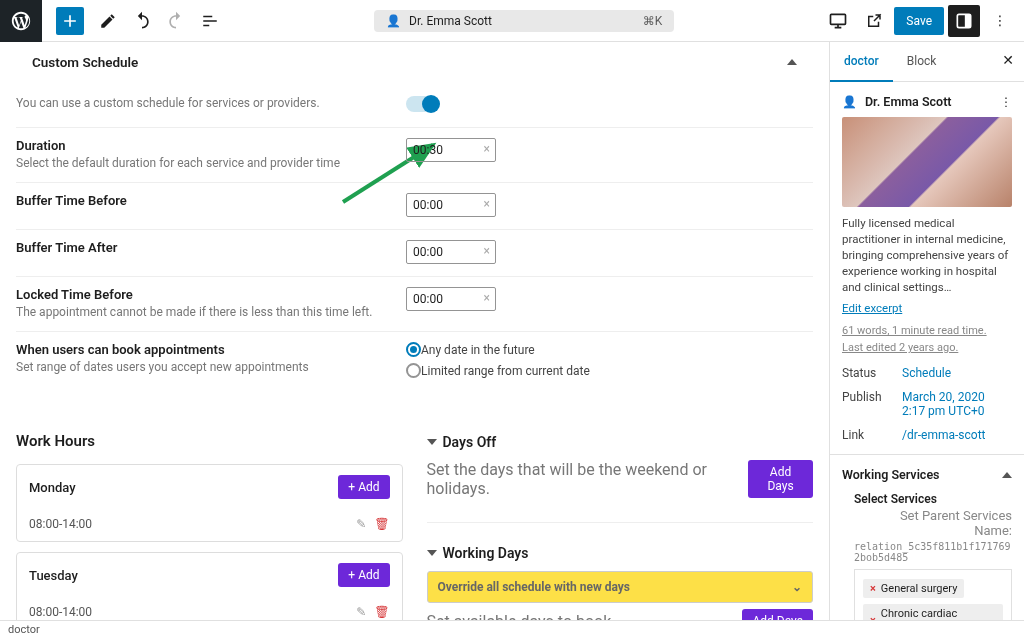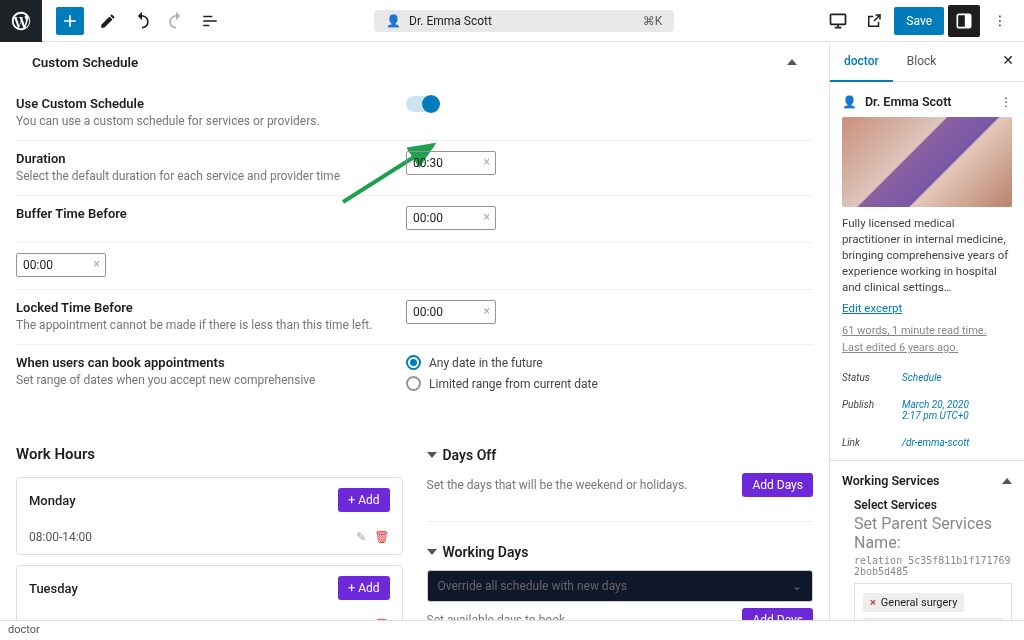--- a/index.html
+++ b/index.html
@@ -28,66 +28,66 @@
 .setting-row { display: flex; padding: 10px 0 12px; border-bottom: 1px solid #eee; gap:20px;}
 .setting-row:last-child{border-bottom:none;}
 .setting-label { flex: 0 0 370px; }
 .setting-label h4 { font-size: 13px; font-weight: 600; margin-bottom: 3px; }
 .setting-label p { font-size: 12px; color: #777; }
 .setting-ctrl { flex: 1; }
 .toggle { position: relative; width: 32px; height: 16px; background: #cce5f0; border-radius: 10px; display: inline-block; }
 .toggle::after { content: ""; position: absolute; right: -2px; top: -1px; width: 18px; height: 18px; background: #007cba; border-radius: 50%; }
 .time-input { width: 90px; padding: 4px 6px; border: 1px solid #949494; border-radius: 2px; font-size: 12px; position:relative;}
 .time-input::after{content:"×"; position:absolute; right:5px; top:3px; color:#aaa; font-size:12px;}
-.radio-row { display: flex; align-items: center; gap: 8px; font-size: 12px; margin-bottom: 6px; color:#444;}
+.radio-row { display: flex; align-items: center; gap: 0; font-size: 12px; margin-bottom: 6px; color:#444;}
 .radio { width: 15px; height: 15px; border: 2px solid #949494; border-radius: 50%; display: inline-block; position:relative;}
 .radio.on { border-color: #007cba; }
 .radio.on::after { content: ""; position: absolute; inset: 2px; background: #007cba; border-radius: 50%; }
 
 .two-col { display:flex; gap:24px; padding:0 16px;}
 .col{flex:1;}
 .section-title{font-size:15px; font-weight:600; margin:20px 0 14px;}
 .day-card{border:1px solid #ddd; border-radius:4px; margin-bottom:10px;}
 .day-head{display:flex; align-items:center; justify-content:space-between; padding:10px 12px;}
 .day-head span{font-size:13px; font-weight:500;}
 .add-btn{background:#6d28d9; color:#fff; border:none; padding:5px 10px; font-size:12px; border-radius:3px; cursor:pointer;}
 .day-body{display:flex; align-items:center; justify-content:space-between; padding:8px 12px 10px; font-size:12px; color:#555;}
 .day-actions{display:flex; gap:8px;}
 .icon-btn{cursor:pointer;}
 .trash{color:#d63638;}
 .pencil{color:#999;}
 
 .collapse-head{display:flex; align-items:center; gap:6px; font-size:14px; font-weight:600; margin:22px 0 10px;}
 .collapse-head::before{content:""; width:0; height:0; border-left:5px solid transparent; border-right:5px solid transparent; border-top:6px solid #555;}
-.hint{font-size:12px; color:#777;}
+.hint{font-size:16px; color:#777;}
 .row-split{display:flex; align-items:center; justify-content:space-between; gap:12px; margin-bottom:4px;}
-.override-sel{border:1px solid #ccc; border-radius:3px; background:#0f172a; padding:8px 10px; font-size:12px; color:#666; display:flex; justify-content:space-between; margin-top:6px; margin-bottom:6px;}
+.override-sel{border:1px solid #ccc; border-radius:3px; background:#fde047; padding:8px 10px; font-size:12px; color:#666; display:flex; justify-content:space-between; margin-top:6px; margin-bottom:6px;font-weight:bold;}
 
 
 .arrow{position:absolute; left:338px; top:95px; pointer-events:none;}
 
 
 .sb-tabs{display:flex; border-bottom:1px solid #e0e0e0;}
 .sb-tab{padding:12px 14px; font-size:12px; cursor:pointer; color:#555;}
 .sb-tab.active{color:#007cba; border-bottom:2px solid #007cba; font-weight:500; margin-bottom:-1px;}
 .sb-close{margin-left:auto; padding:10px 10px; cursor:pointer; font-size:14px;}
 .sb-sec{border-bottom:1px solid #e0e0e0; padding:12px 12px;}
 .sb-name-row{display:flex; align-items:center; gap:8px;}
 .sb-name-row .nm{font-weight:600; font-size:12.5px;}
 .sb-name-row .dots{margin-left:auto; cursor:pointer;}
 .thumb{width:100%; height:90px; background:linear-gradient(135deg,#c89078 0%, #dec6be 40%, #8b5f9e 41%, #7959a8 60%, #e6c8bc 61%, #b8826a 100%); margin-top:8px; border-radius:2px; position:relative; overflow:hidden;}
 .sb-desc{font-size:11.5px; line-height:1.4; color:#444; margin-top:8px;}
 .sb-link{color:#007cba; text-decoration:underline; font-size:11.5px; display:inline-block; margin-top:6px; cursor:pointer;}
 .sb-meta{font-size:11px; color:#888; margin-top:8px; line-height:1.5;text-decoration:underline;}
-.kv{display:flex; margin-top:16px; font-size:10px;font-style:italic;}
+.kv{display:flex; margin-top:10px; font-size:12px;}
 .kv .k{width:60px; color:#444;}
 .kv .v{color:#007cba; cursor:pointer;}
 .sb-head{display:flex; align-items:center; justify-content:space-between; font-weight:600; font-size:12.5px;}
 .svc-title{font-weight:600; font-size:12px; margin-bottom:2px;}
-.svc-sub{font-size:16px; color:#888;}
+.svc-sub{font-size:13px; color:#888;text-align:right;}
 .svc-name{font-family:monospace; font-size:10px; color:#888; margin-top:3px; word-break:break-all;}
 .tag{display:inline-flex; align-items:center; gap:5px; background:#eee; padding:3px 7px; font-size:11px; border-radius:2px; margin:3px 2px;}
 .tag .x{color:#d63638; font-weight:bold; cursor:pointer;}
 .svc-box{border:1px solid #e0e0e0; padding:6px; margin-top:6px;}
 .caret-up{width:0;height:0;border-left:5px solid transparent;border-right:5px solid transparent;border-bottom:6px solid #555;}
 </style>
 </head>
 <body>
 
 <div class="topbar">
@@ -164,21 +164,20 @@
       <line x1="5" y1="65" x2="95" y2="8" stroke="#1fa050" stroke-width="4" marker-end="url(#ah)"></line>
     </svg>
 
     <div class="panel-header">
       <h2>Custom Schedule</h2>
       <span class="caret-up"></span>
     </div>
     <div class="panel-body">
       <div class="setting-row">
         <div class="setting-label">
-          <h4>Use Custom Schedule</h4>
           <p>You can use a custom schedule for services or providers.</p>
         </div>
         <div class="setting-ctrl"><span class="toggle"></span></div>
       </div>
       <div class="setting-row">
         <div class="setting-label">
           <h4>Duration</h4>
           <p>Select the default duration for each service and provider time</p>
         </div>
         <div class="setting-ctrl">
@@ -187,37 +186,40 @@
       </div>
       <div class="setting-row">
         <div class="setting-label">
             <h4>Buffer Time Before</h4>
           </div>
         <div class="setting-ctrl">
             <div class="time-input"><span>00:00</span></div>
           </div>
       </div>
       <div class="setting-row">
+        <div class="setting-label">
+            <h4>Buffer Time After</h4>
+          </div>
         <div class="setting-ctrl">
             <div class="time-input"><span>00:00</span></div>
           </div>
       </div>
       <div class="setting-row">
         <div class="setting-label">
           <h4>Locked Time Before</h4>
           <p>The appointment cannot be made if there is less than this time left.</p>
         </div>
         <div class="setting-ctrl">
             <div class="time-input"><span>00:00</span></div>
           </div>
       </div>
       <div class="setting-row">
         <div class="setting-label">
           <h4>When users can book appointments</h4>
-          <p>Set range of dates when you accept new comprehensive</p>
+          <p>Set range of dates users you accept new appointments</p>
         </div>
         <div class="setting-ctrl">
           <div class="radio-row">
               <span class="radio on"></span>
               <span>Any date in the future</span>
             </div>
           <div class="radio-row">
               <span class="radio"></span>
               <span>Limited range from current date</span>
             </div>
@@ -291,21 +293,21 @@
       <div class="sb-name-row">
         <span>👤</span>
         <span class="nm">Dr. Emma Scott</span>
         <span class="dots">⋮</span>
       </div>
       <div class="thumb"></div>
       <div class="sb-desc">Fully licensed medical practitioner in internal medicine, bringing comprehensive years of experience working in hospital and clinical settings…</div>
       <a class="sb-link">Edit excerpt</a>
       <div class="sb-meta">
         <div>61 words, 1 minute read time.</div>
-        <div>Last edited 6 years ago.</div>
+        <div>Last edited 2 years ago.</div>
       </div>
       <div class="kv">
           <span class="k">Status</span>
           <span class="v">Schedule</span>
         </div>
       <div class="kv">
           <span class="k">Publish</span>
           <span class="v"><span>March 20, 2020</span><br><span>2:17 pm UTC+0</span></span>
         </div>
       <div class="kv">

